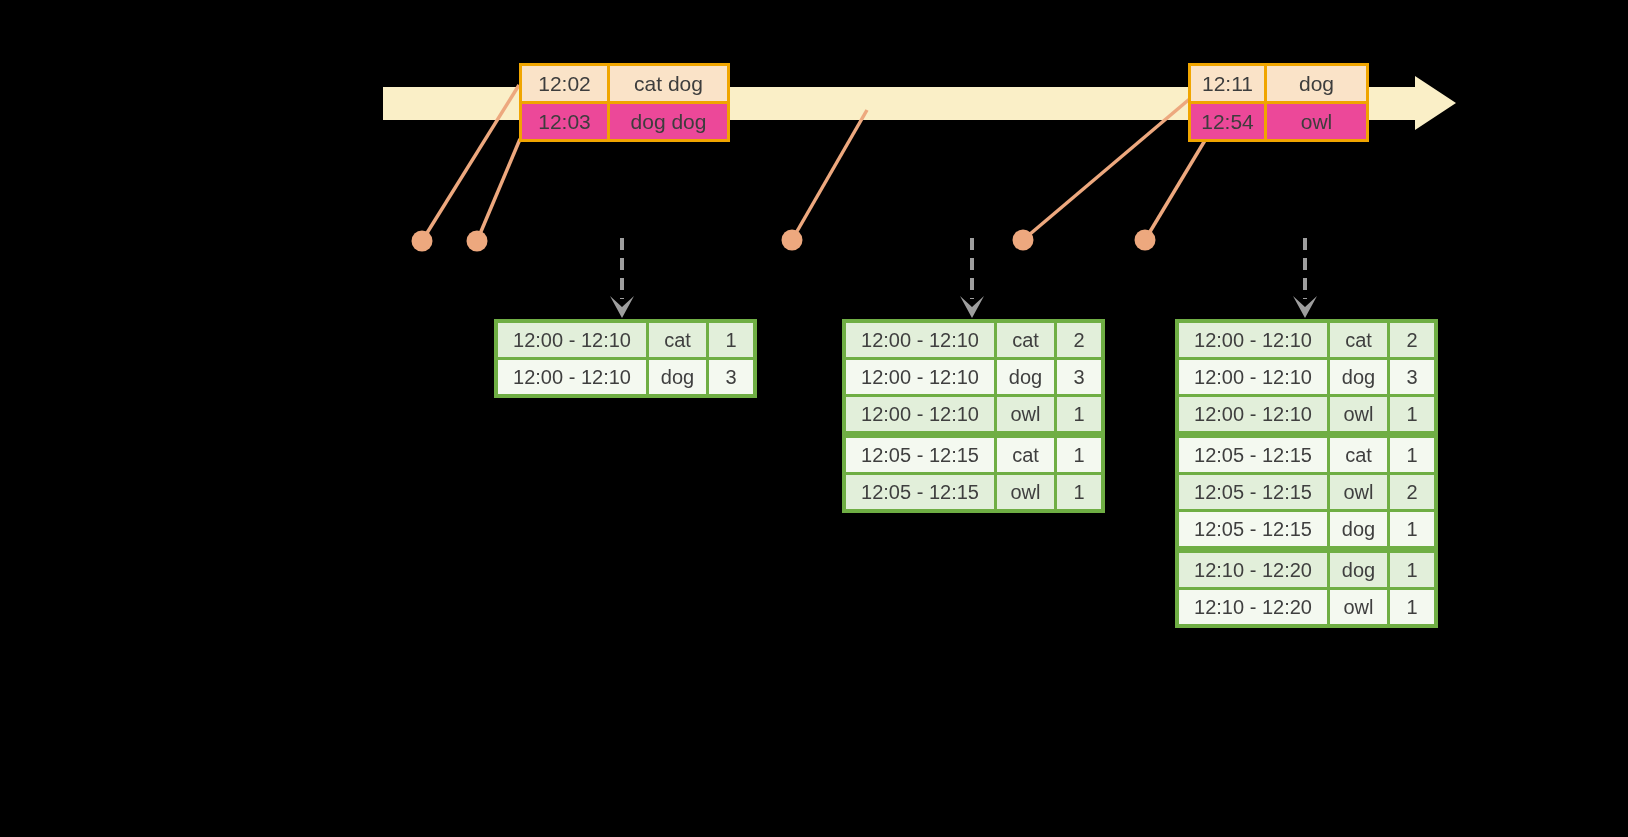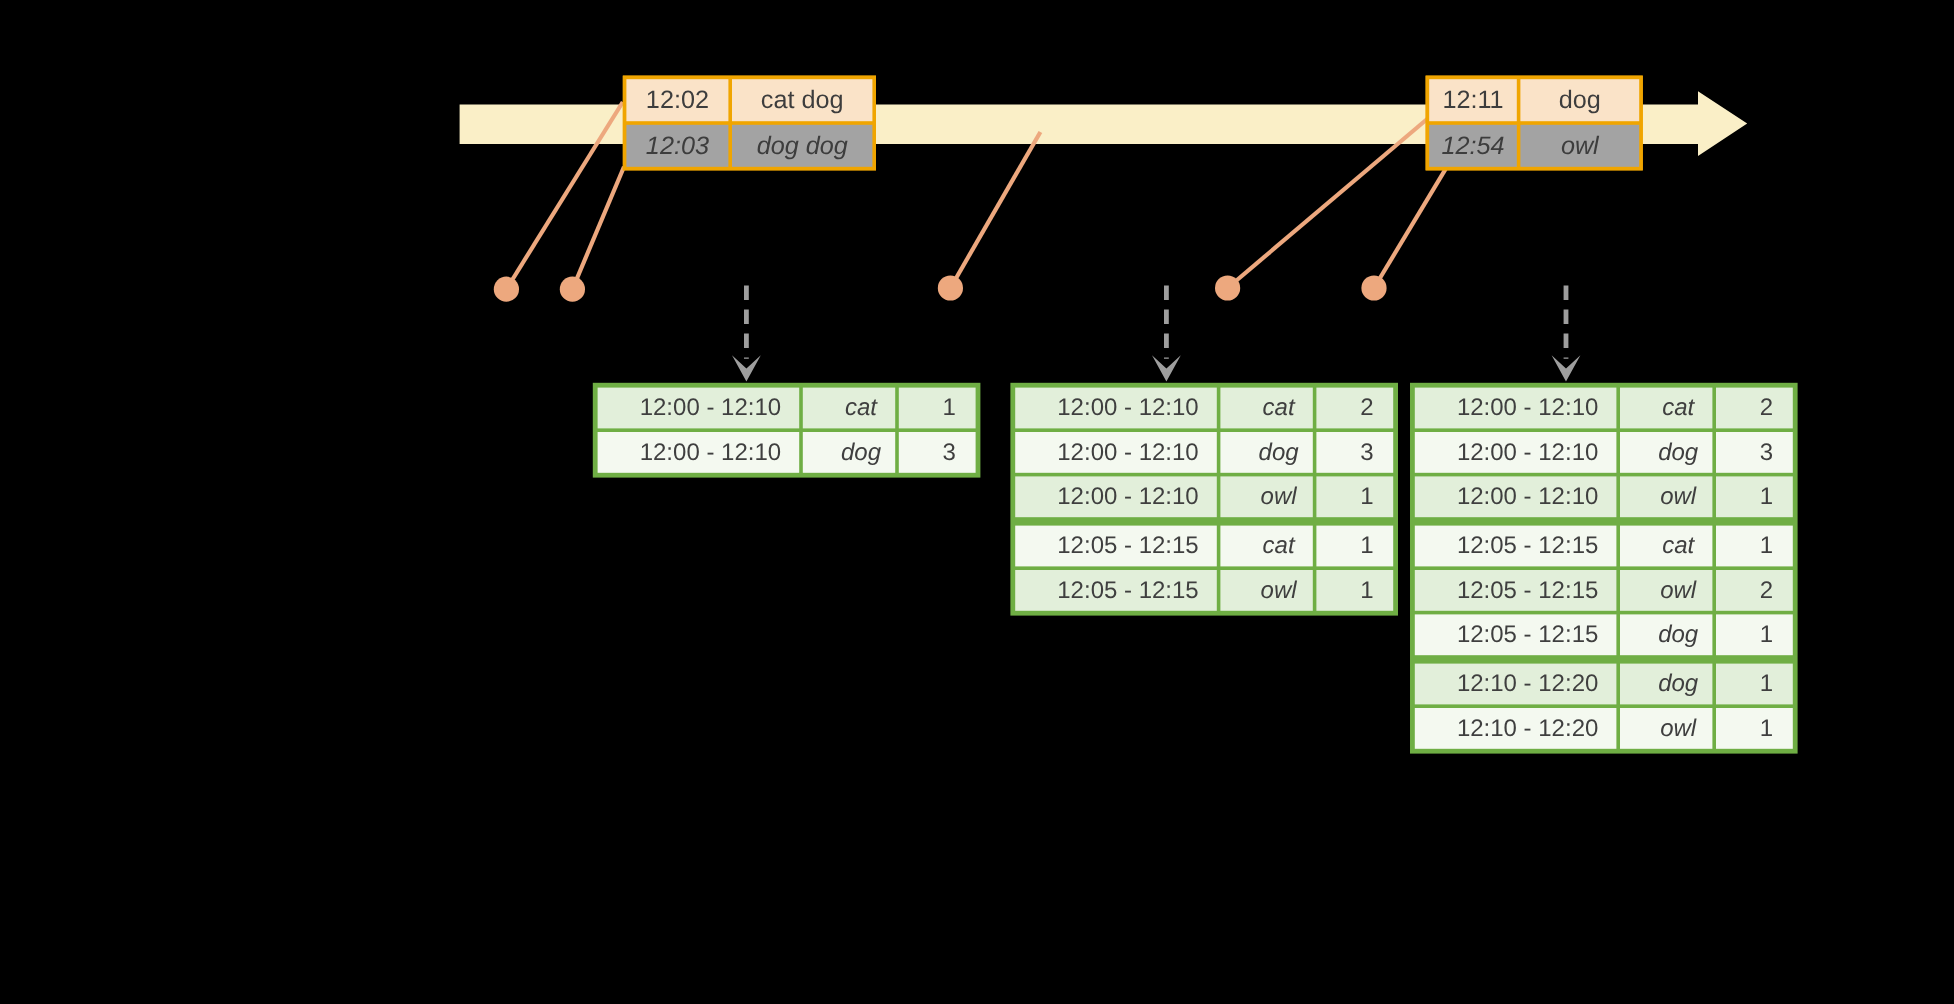--- a/index.html
+++ b/index.html
@@ -6,31 +6,31 @@
   .stage{position:relative;width:1508px;height:837px;background:#000;overflow:hidden;
          font-family:"Liberation Sans", sans-serif;}
   .stage svg{position:absolute;left:0;top:0;}
 
   
   .event-box{position:absolute;display:grid;gap:3px;background:#F0A500;
              border:3px solid #F0A500;}
   .ecell{height:35px;line-height:35px;text-align:center;font-size:21px;color:#3D3D3D;
          white-space:nowrap;}
   .ecell.dark{background:#FAE3C8;}
-  .ecell.light{background:#a3a3a3;font-style:italic;}
+  .ecell.light{background:#ec4899;}
 
   
   .rtable{position:absolute;background:#6FAE44;padding:4px;}
   .rrow{display:flex;gap:3px;margin-top:3px;}
   .rrow:first-child{margin-top:0;}
   .rrow.group-start{margin-top:7px;}
   .rcell{height:34px;line-height:34px;text-align:center;font-size:20px;color:#3F3F3F;
-         white-space:nowrap;padding-left:20px;}
+         white-space:nowrap;}
   .rcell.window{width:148px;}
-  .rcell.word{width:57px;font-style:italic;}
+  .rcell.word{width:57px;}
   .rcell.count{width:44px;}
   .rrow.odd  .rcell{background:#E2EFDA;}
   .rrow.even .rcell{background:#F4F9F0;}
 </style>
 </head>
 <body>
 
 <div class="stage">
 
   <svg width="1628" height="837" viewBox="0 0 1628 837">

